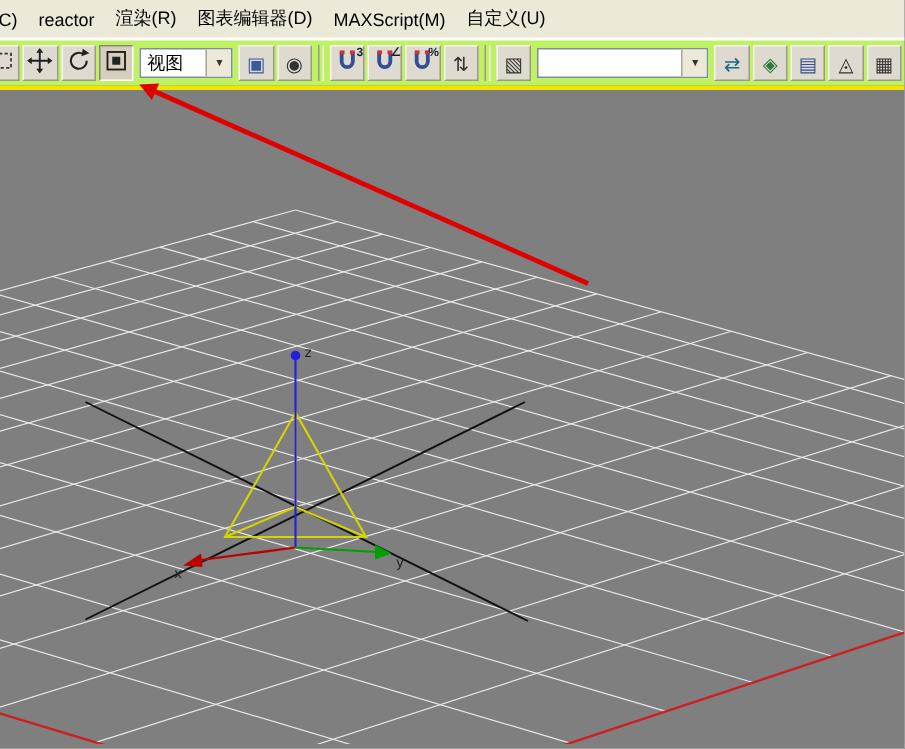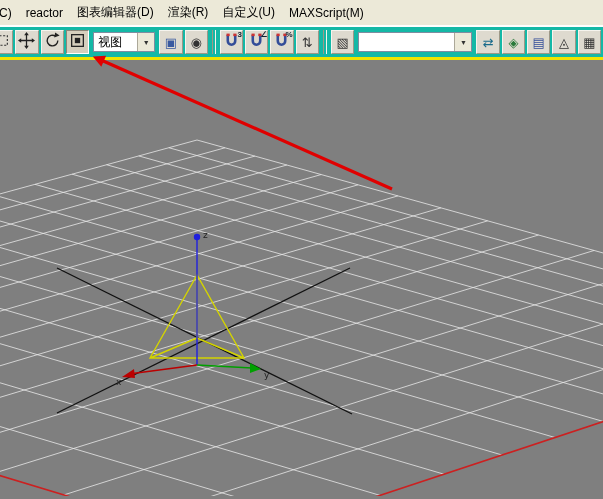--- a/index.html
+++ b/index.html
@@ -6,21 +6,21 @@
   body{font-family:"Liberation Sans","DejaVu Sans",sans-serif;}
   .app{position:relative;width:603px;height:499px;overflow:hidden;background:#7f7f7f;}
 
   
   .menubar{height:26px;background:#ece9d8;display:flex;align-items:center;
            font-size:12px;color:#000;border-bottom:1px solid #ffffff;box-sizing:border-box;}
   .menu-item{padding:4px 7px;white-space:nowrap;cursor:default;}
   .menu-item.cropped{margin-left:-12px;}
 
   
-  .toolbar{height:18px;background:#14b8a6;display:flex;align-items:center;
+  .toolbar{height:18px;background:#bef264;display:flex;align-items:center;
            padding:15px 1px;box-sizing:border-box;border-top:1px solid #fff;}
   .tb-btn{position:relative;width:24px;height:24px;display:flex;align-items:center;justify-content:center;
           margin:0 1px;font-size:14px;color:#333;background:#dedacf;
           border:1px solid;border-color:#f6f4ee #9d9887 #9d9887 #f6f4ee;box-sizing:border-box;}
   .tb-btn.cropped-left{margin-left:-11px;}
   .tb-btn.pressed{border-color:#8a8578 #ffffff #ffffff #8a8578;background:#d6cfbd;}
   .badge{position:absolute;right:0px;top:0px;font-size:8px;font-weight:bold;color:#123;line-height:8px;}
   .sep{width:2px;height:24px;margin:0 3px;border-left:1px solid #9d9887;border-right:1px solid #f6f4ee;}
   .combo{display:flex;align-items:center;height:20px;background:#fff;border:1px solid #7f8da0;
          box-sizing:border-box;margin:0 3px;}
@@ -40,24 +40,24 @@
   .overlay{position:absolute;left:0;top:0;width:603px;height:499px;pointer-events:none;z-index:50;}
 </style>
 </head>
 <body>
 
 <div class="app">
 
   <div class="menubar">
     <span class="menu-item cropped">(C)</span>
     <span class="menu-item">reactor</span>
+    <span class="menu-item">渲染(R)</span>
     <span class="menu-item">图表编辑器(D)</span>
-    <span class="menu-item">渲染(R)</span>
+    <span class="menu-item">MAXScript(M)</span>
     <span class="menu-item">自定义(U)</span>
-    <span class="menu-item">MAXScript(M)</span>
   </div>
 
   <div class="toolbar">
 
     <div class="tb-btn cropped-left">
       <span>
         <svg width="17" height="17" viewBox="0 0 16 16">
             <rect x="2.5" y="3.5" width="11" height="9" fill="none" stroke="#333" stroke-width="1.1" stroke-dasharray="2 1.5"></rect>
           </svg>
       </span>

